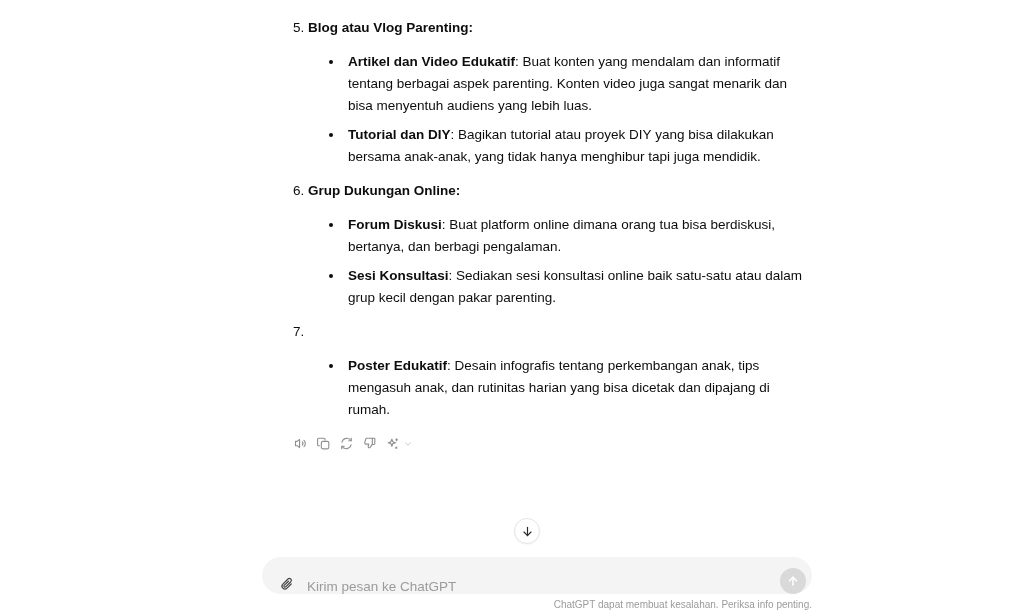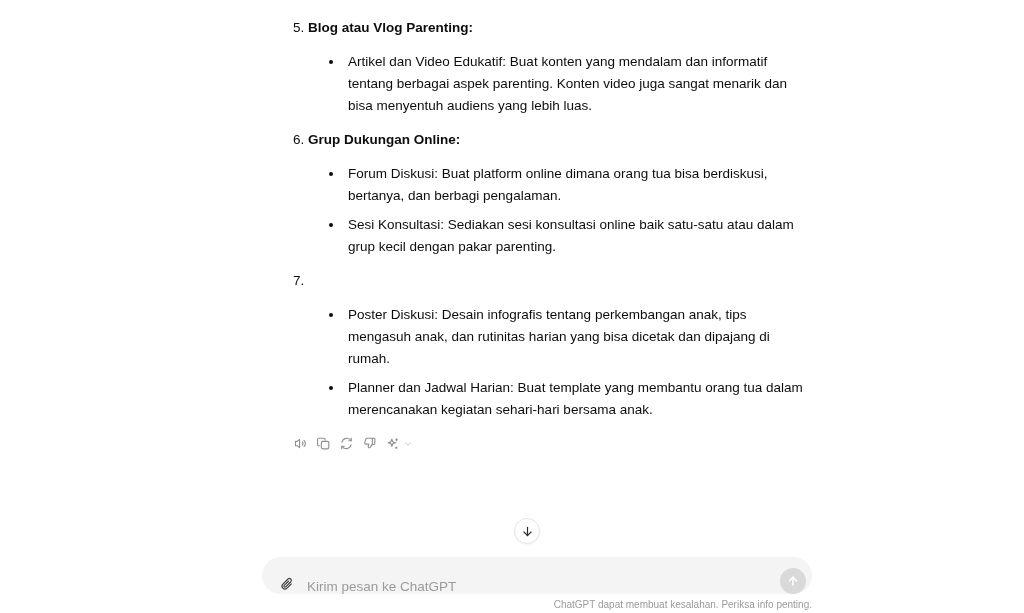--- a/index.html
+++ b/index.html
@@ -8,21 +8,21 @@
 
   
   .chat-column { position: absolute; left: 293px; top: 17px; width: 515px; font-size: 13.5px; line-height: 22px; }
 
   .list-section { margin-bottom: 12px; }
   .section-heading { font-weight: 700; margin-bottom: 12px; display: flex; }
   .section-heading .num { font-weight: 400; width: 15px; flex: 0 0 15px; }
 
   .bullet { position: relative; padding-left: 55px; margin-bottom: 7px; }
   .bullet-dot { position: absolute; left: 36px; top: 9px; width: 4px; height: 4px; border-radius: 50%; background: #0d0d0d; }
-  .bullet .lead { font-weight: 400; }
+  .bullet .lead { font-weight: 700; }
 
   .closing { margin-top: 11px; }
 
   
   .action-bar { margin-top: 9px; margin-left: -3px; display: flex; align-items: center; color: #8f8f8f; }
   .icon-btn { width: 21px; height: 21px; display: flex; align-items: center; justify-content: center; background: none; border: none; color: #8f8f8f; cursor: pointer; margin-right: 2px; }
   .icon-btn svg { width: 15px; height: 15px; display: block; }
   .chev { color: #c9c9c9; margin-left: -2px; }
   .chev svg { width: 10px; height: 10px; display: block; }
 
@@ -49,20 +49,24 @@
 
   <section class="list-section">
     <div class="section-heading">
       <span class="num">5.</span>
       <span class="title">Blog atau Vlog Parenting:</span>
     </div>
     <div class="bullet">
       <span class="bullet-dot"></span>
       <span class="lead">Artikel dan Video Edukatif</span><span>: Buat konten yang mendalam dan informatif tentang berbagai aspek parenting. Konten video juga sangat menarik dan bisa menyentuh audiens yang lebih luas.</span>
     </div>
+    <div class="bullet">
+      <span class="bullet-dot"></span>
+      <span class="lead">Tutorial dan DIY</span><span>: Bagikan tutorial atau proyek DIY yang bisa dilakukan bersama anak-anak, yang tidak hanya menghibur tapi juga mendidik.</span>
+    </div>
   </section>
 
   <section class="list-section">
     <div class="section-heading">
       <span class="num">6.</span>
       <span class="title">Grup Dukungan Online:</span>
     </div>
     <div class="bullet">
       <span class="bullet-dot"></span>
       <span class="lead">Forum Diskusi</span><span>: Buat platform online dimana orang tua bisa berdiskusi, bertanya, dan berbagi pengalaman.</span>
@@ -72,25 +76,21 @@
       <span class="lead">Sesi Konsultasi</span><span>: Sediakan sesi konsultasi online baik satu-satu atau dalam grup kecil dengan pakar parenting.</span>
     </div>
   </section>
 
   <section class="list-section">
     <div class="section-heading">
       <span class="num">7.</span>
     </div>
     <div class="bullet">
       <span class="bullet-dot"></span>
-      <span class="lead">Poster Diskusi</span><span>: Desain infografis tentang perkembangan anak, tips mengasuh anak, dan rutinitas harian yang bisa dicetak dan dipajang di rumah.</span>
-    </div>
-    <div class="bullet">
-      <span class="bullet-dot"></span>
-      <span class="lead">Planner dan Jadwal Harian</span><span>: Buat template yang membantu orang tua dalam merencanakan kegiatan sehari-hari bersama anak.</span>
+      <span class="lead">Poster Edukatif</span><span>: Desain infografis tentang perkembangan anak, tips mengasuh anak, dan rutinitas harian yang bisa dicetak dan dipajang di rumah.</span>
     </div>
   </section>
 
 
   <div class="action-bar">
     <button class="icon-btn" aria-label="Read aloud">
       <span>
         <svg viewBox="0 0 24 24" fill="none" stroke="currentColor" stroke-width="1.8" stroke-linecap="round" stroke-linejoin="round">
           <path d="M10.5 5.5L6.8 8.5H4v7h2.8l3.7 3V5.5z"></path>
           <path d="M14.8 9.5a3.6 3.6 0 0 1 0 5"></path>

